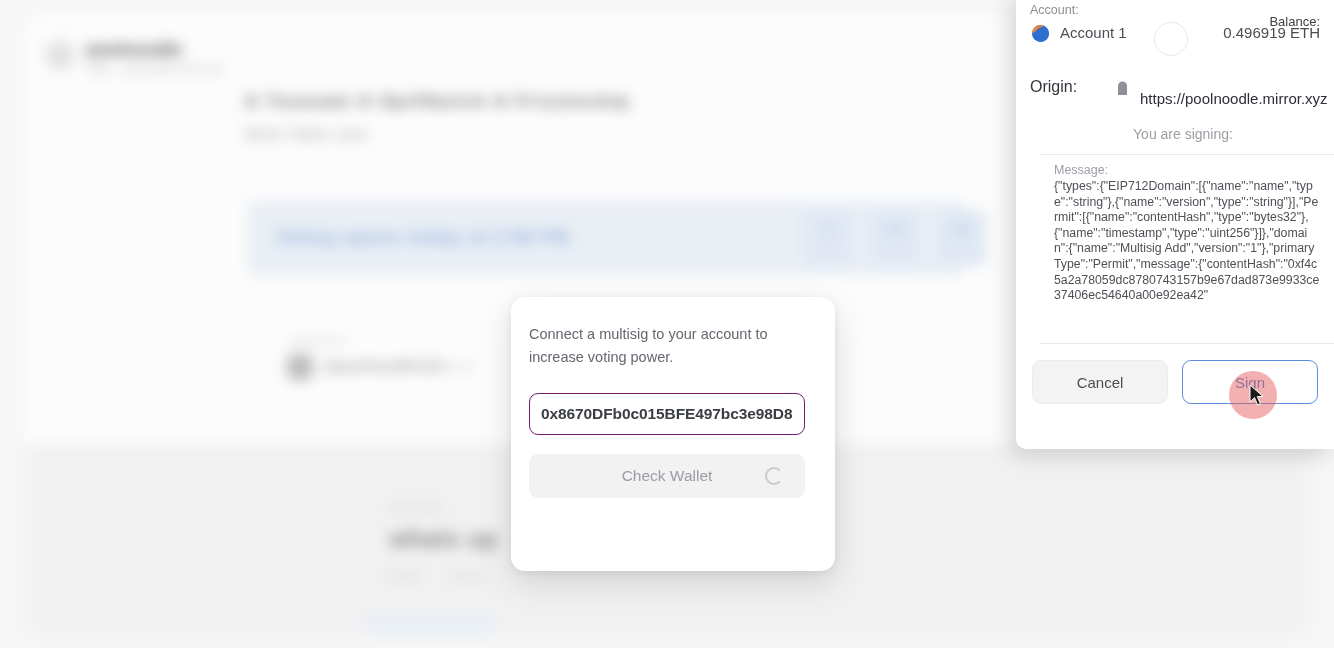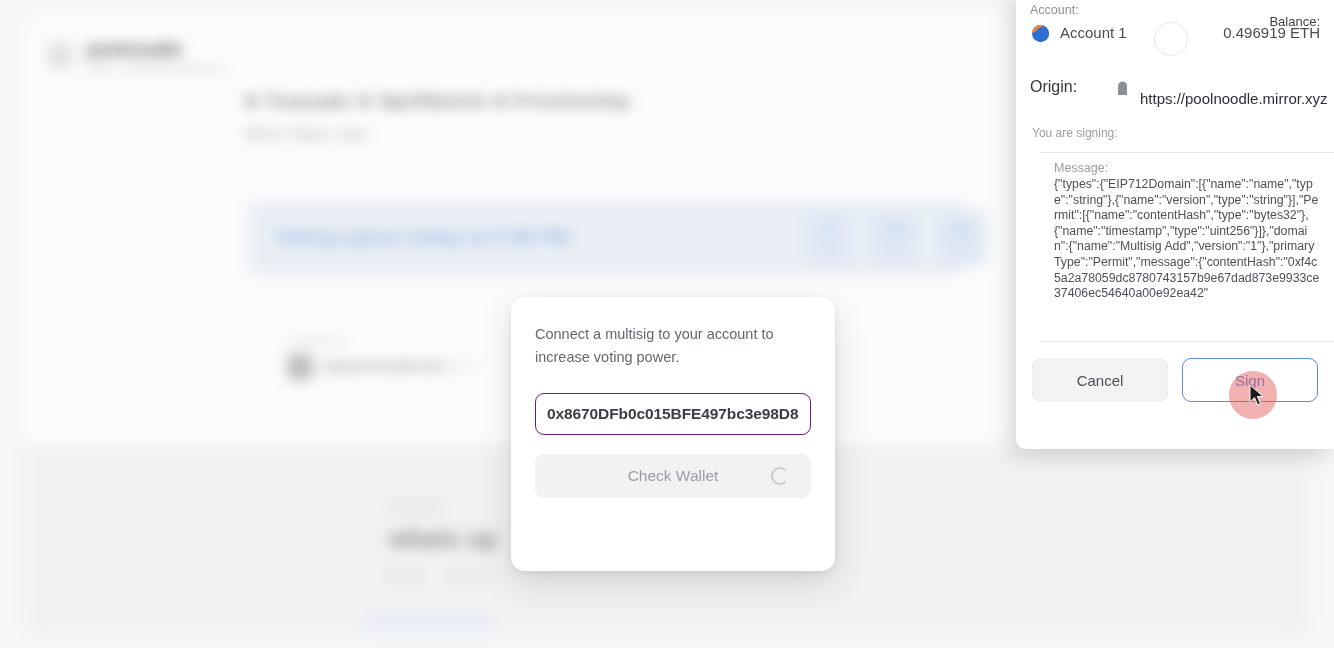--- a/index.html
+++ b/index.html
@@ -133,21 +133,21 @@
   .modal-title {
     position: absolute; left: 0; right: 0; top: 15px; text-align: center;
     font-size: 15px; font-weight: bold; color: #32353b; letter-spacing: .1px;
   }
   .modal-close {
     position: absolute; right: 14px; top: 13px; width: 22px; height: 22px;
     display: flex; align-items: center; justify-content: center;
     cursor: pointer; color: #9a9da3;
   }
   .modal-close svg { display: block; }
-  .modal-body { padding: 26px 24px 0 24px; }
+  .modal-body { padding: 26px 24px 0 18px; }
   .modal-desc {
     font-size: 14.5px; line-height: 23px; color: #63676e;
   }
   .addr-field {
     margin-top: 24px; height: 42px; width: 276px;
     border: 1px solid #701a75; border-radius: 9px;
     background: #ffffff;
     display: flex; align-items: center;
     padding: 0 11px;
     overflow: hidden;
@@ -220,21 +220,21 @@
   }
   .mm-lock {
     position: absolute; left: 100px; top: 16px; width: 13px; height: 16px;
   }
   .mm-lock svg { display: block; }
   .mm-origin-val {
     position: absolute; left: 124px; top: 26px;
     font-size: 15px; color: #2c2f35;
   }
   .mm-signing {
-    font-size: 12px; color: #9a9da3;
+    text-align: center; font-size: 14px; color: #9a9da3;
     padding: 14px 0 12px 16px;
   }
   .mm-msgbox {
     border-top: 1px solid #e9eaec; border-bottom: 1px solid #e9eaec;
     height: 190px; overflow: hidden; padding: 8px 14px 0 14px;
     position: relative;
     margin-left: 24px;
   }
   .mm-msg-lab { font-size: 12.5px; color: #9a9da3; margin-bottom: 2px; }
   .mm-msg-body {

